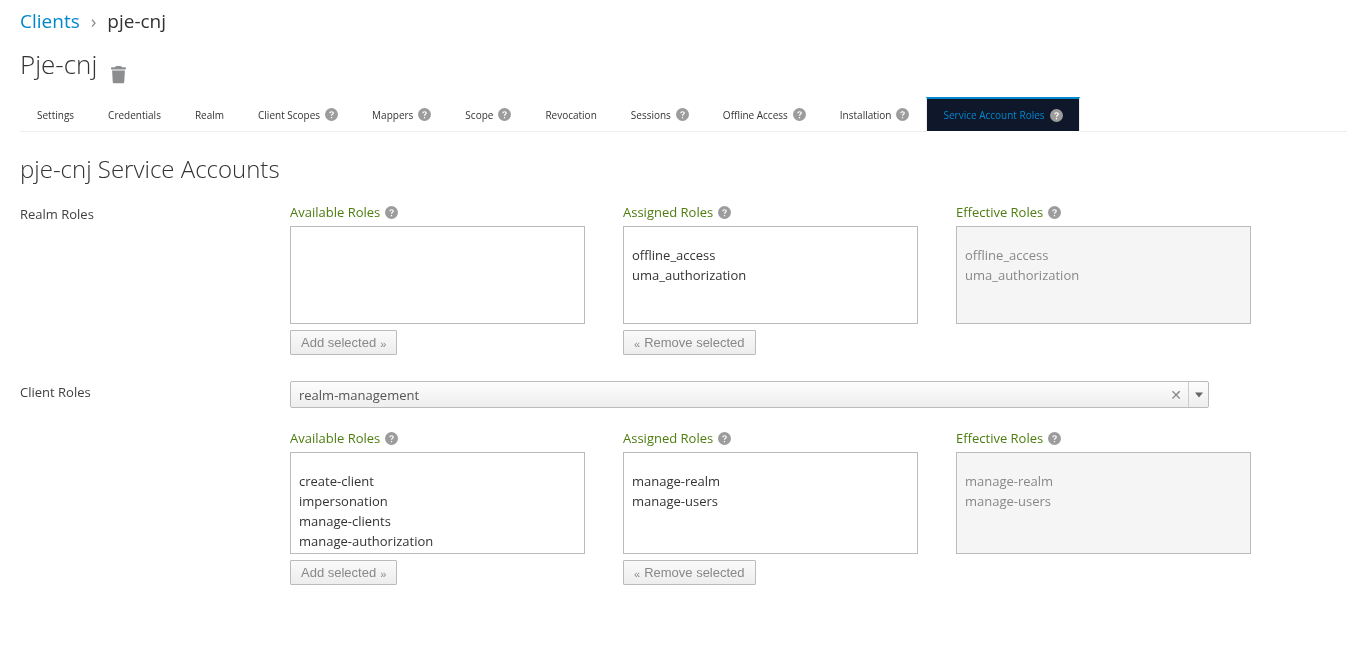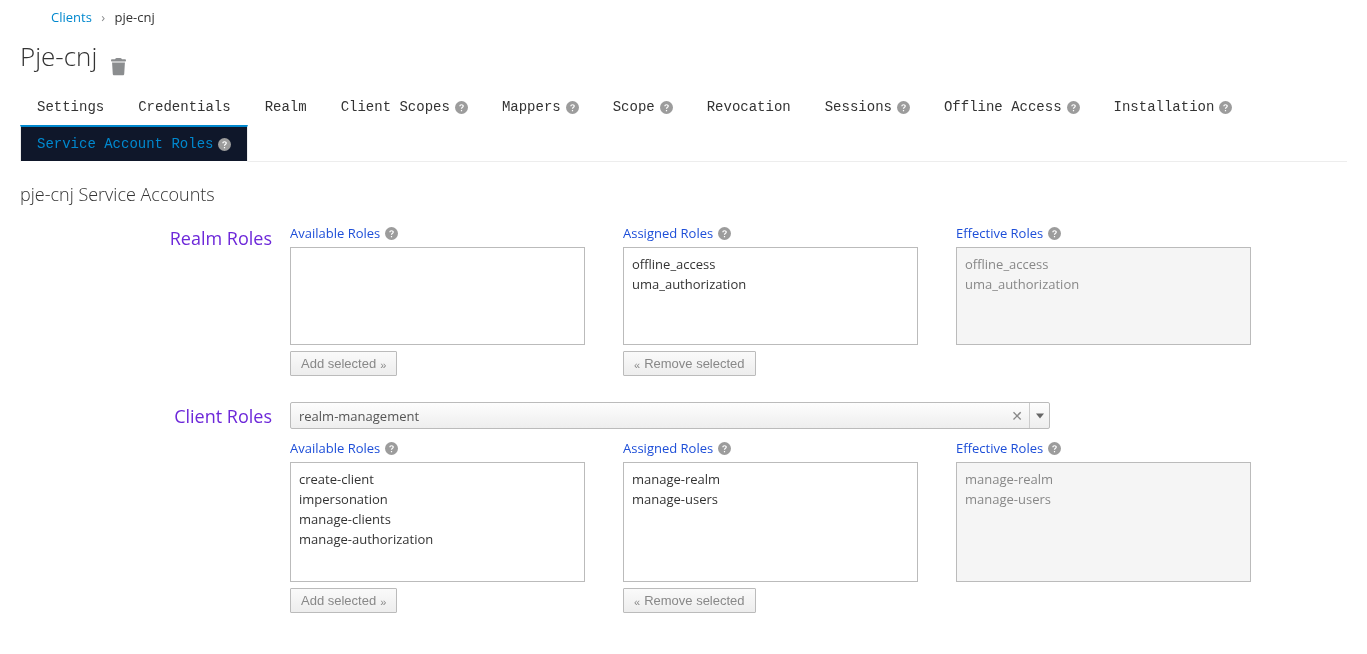--- a/index.html
+++ b/index.html
@@ -5,24 +5,23 @@
 * { box-sizing: border-box; margin: 0; padding: 0; }
 body {
   font-family: "Open Sans", "Helvetica Neue", Helvetica, Arial, sans-serif;
   font-size: 13px;
   color: #333;
   background: #fff;
   padding: 8px 20px 20px 20px;
 }
 a { color: #0088ce; text-decoration: none; }
 .breadcrumb {
-  font-size: 13px;
+  font-size: 19px;
   color: #333;
   margin-bottom: 12px;
-  margin-left: 31px;
 }
 .breadcrumb .sep { margin: 0 6px; color: #8b8d8f; }
 .breadcrumb .current { color: #333; }
 .page-title {
   font-size: 26px;
   font-weight: 300;
   color: #333;
   margin-bottom: 14px;
   display: flex;
   align-items: center;
@@ -35,97 +34,95 @@
   cursor: pointer;
 }
 .tabs {
   display: flex;
   border-bottom: 1px solid #ededed;
   gap: 0;
   flex-wrap: wrap;
 }
 .tab {
   padding: 9px 16px;
-  font-size: 14px;
+  font-size: 10px;
   color: #333;
   cursor: pointer;
   display: flex;
   align-items: center;
   gap: 5px;
   position: relative;
   top: 1px;
   border: 1px solid transparent;
-  font-family: Liberation Mono, monospace;
 }
 .tab.active {
   color: #0088ce;
   border: 1px solid #ededed;
   border-top: 2px solid #0088ce;
   border-bottom-color: #fff;
   background: #0f172a;
 }
 .help-icon {
   width: 13px;
   height: 13px;
   display: inline-flex;
   align-items: center;
   justify-content: center;
   color: #9c9c9c;
 }
 .help-icon svg { width: 13px; height: 13px; }
 .section-title {
-  font-size: 18px;
+  font-size: 24px;
   font-weight: 300;
   color: #333;
   margin: 20px 0 18px 0;
 }
 .form-row {
   display: flex;
   margin-bottom: 26px;
 }
 .form-label-col {
   width: 270px;
-  text-align: right;
   padding-right: 18px;
   padding-top: 2px;
-  font-size: 18px;
-  color: #6d28d9;
+  font-size: 13px;
+  color: #404040;
 }
 .form-content-col {
   flex: 1;
   display: flex;
   gap: 38px;
 }
 .role-col {
   width: 295px;
   display: flex;
   flex-direction: column;
 }
 .role-header {
   font-size: 13px;
-  color: #1d4ed8;
+  color: #4d7c0f;
   margin-bottom: 5px;
   display: flex;
   align-items: center;
   gap: 5px;
 }
 .role-listbox {
   border: 1px solid #bbb;
   height: 98px;
   overflow-y: auto;
   background: #fff;
-  padding: 6px 0;
+  padding: 18px 0;
   font-size: 13px;
 }
 .role-listbox.readonly {
   background: #f5f5f5;
   color: #888;
 }
 .role-listbox.tall {
-  height: 120px;
+  height: 102px;
 }
 .role-item {
   padding: 1px 8px;
   cursor: default;
 }
 .role-item.interactive { cursor: pointer; }
 .btn {
   border: 1px solid #bbb;
   background: linear-gradient(to bottom, #fafafa, #ededed);
   color: #888;
@@ -133,22 +130,22 @@
   font-size: 13px;
   cursor: pointer;
   margin-top: 6px;
   display: inline-flex;
   align-items: flex-end;
   gap: 4px;
   border-radius: 1px;
 }
 .btn .chev { font-size: 11px; }
 .client-select-wrap {
-  margin-bottom: 10px;
-  width: 760px;
+  margin-bottom: 21px;
+  width: 919px;
 }
 .client-select {
   display: flex;
   height: 27px;
   border: 1px solid #bbb;
   border-radius: 2px;
   background: linear-gradient(to bottom, #fdfdfd, #eee);
 }
 .client-select-text {
   flex: 1;

